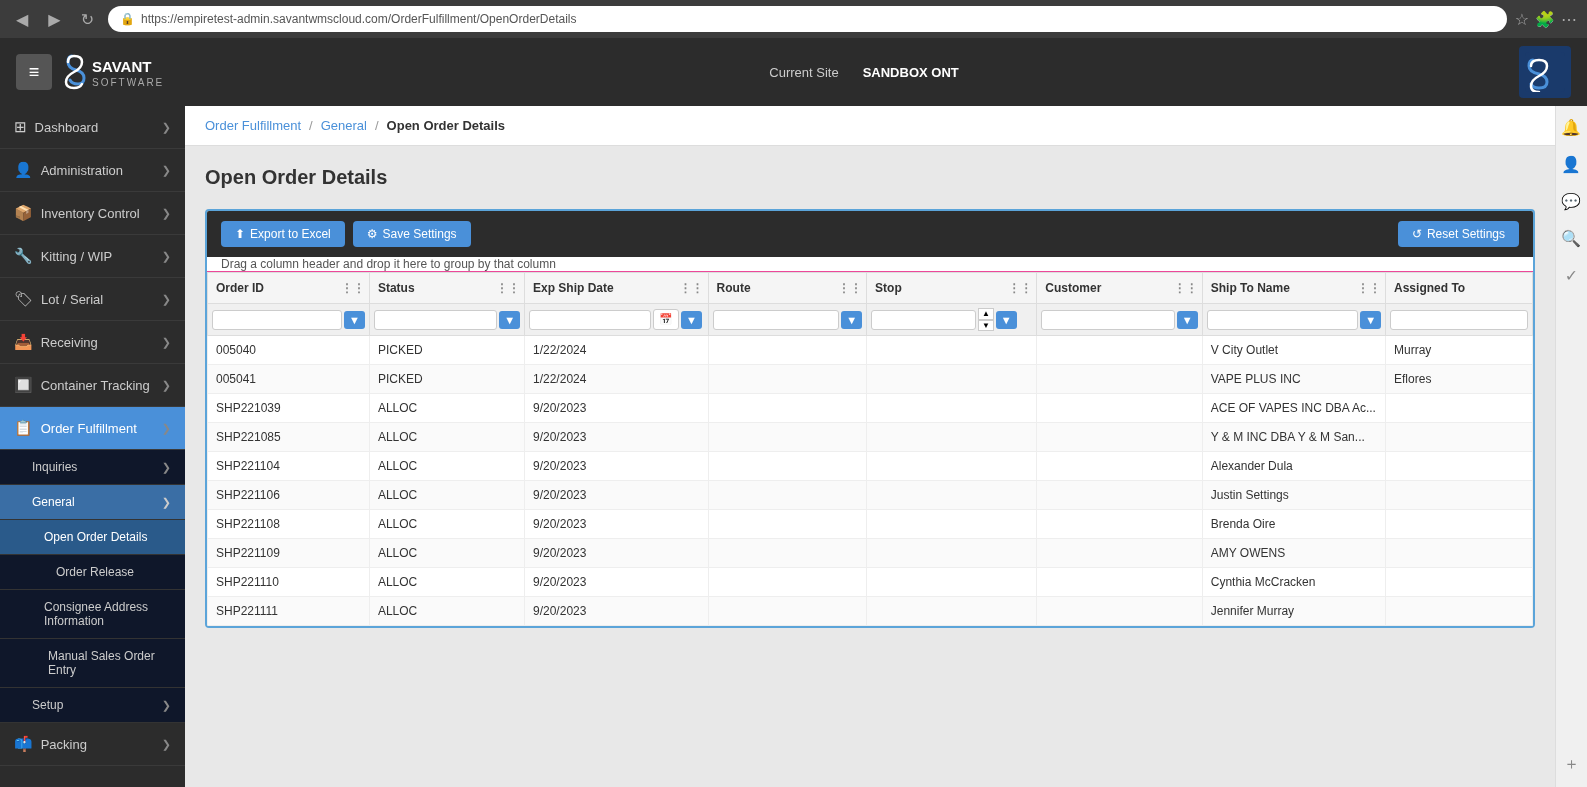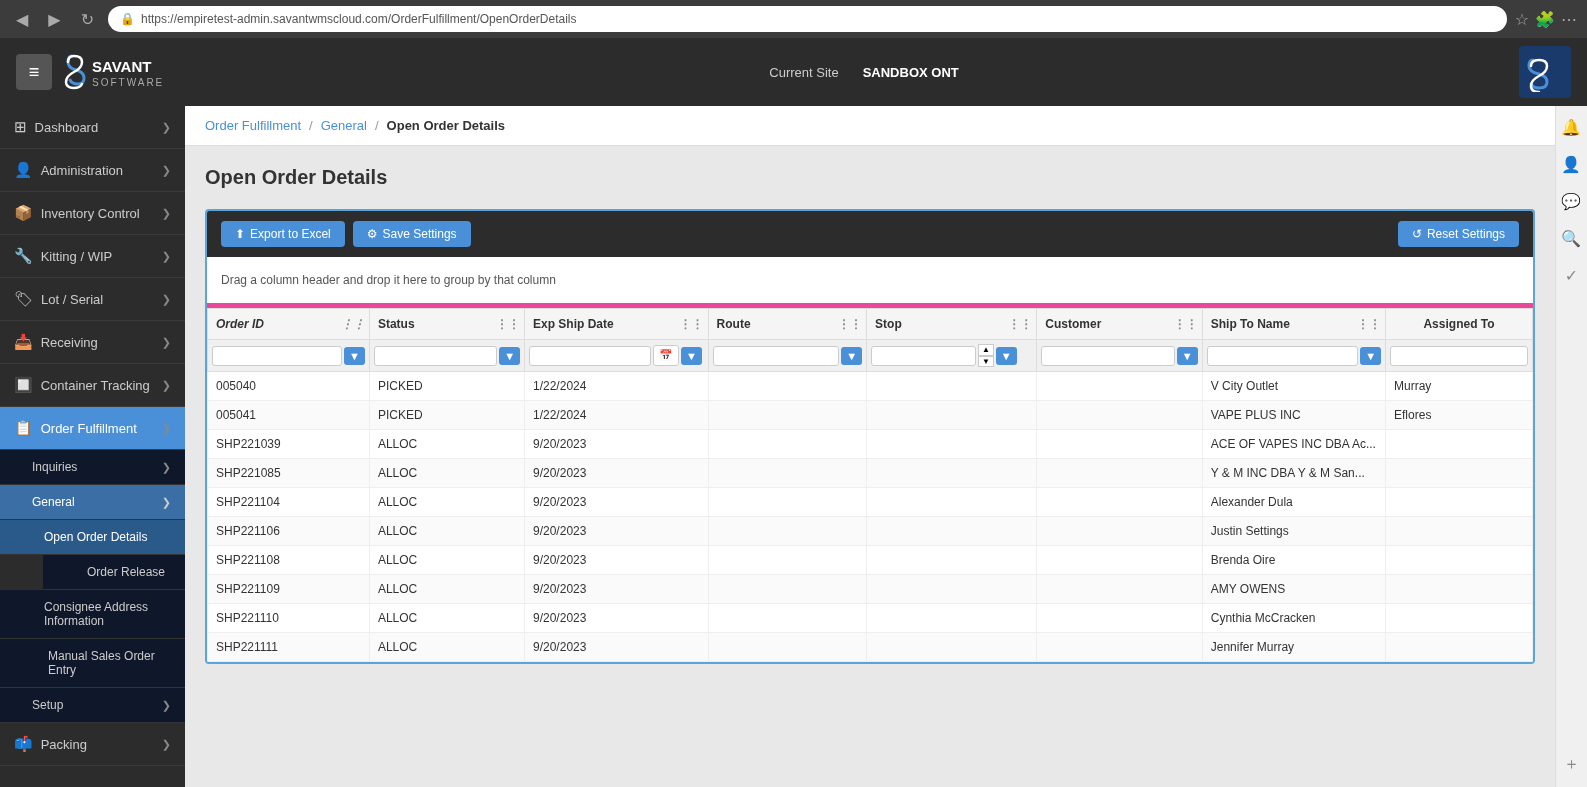--- a/index.html
+++ b/index.html
@@ -223,24 +223,24 @@
       cursor: pointer;
       font-size: 12px;
       display: flex;
       align-items: center;
       gap: 5px;
     }
 
     
     .drag-hint {
       background: #fff;
-      padding: 16px 14px;
+      padding: 0 14px;
       font-size: 12px;
       color: #555;
-      border-bottom: 5px solid #ec4899;
+      border-bottom: 1px solid #ec4899;
     }
 
     
     .data-table {
       width: 100%;
       border-collapse: collapse;
       font-size: 12px;
     }
     .data-table thead tr.header-row th {
       background: #f5f5f5;
@@ -461,21 +461,21 @@
       <span>Inquiries</span>
       <span style="margin-left:auto;font-size:11px;color:#888;">❯</span>
     </div>
     <div class="sidebar-sub-item active">
       <span>General</span>
       <span style="margin-left:auto;font-size:11px;color:#ccc;">❯</span>
     </div>
     <div class="sidebar-sub-item active" style="padding-left:44px;background:#2a5a8a;color:#fff;">
       <span>Open Order Details</span>
     </div>
-    <div class="sidebar-sub-item" style="padding-left:44px;margin-left:43px;">
+    <div class="sidebar-sub-item" style="padding-left:56px;">
       <span>Order Release</span>
     </div>
     <div class="sidebar-sub-item" style="padding-left:44px;">
       <span>Consignee Address Information</span>
     </div>
     <div class="sidebar-sub-item" style="padding-left:48px;">
       <span>Manual Sales Order Entry</span>
     </div>
     <div class="sidebar-sub-item">
       <span>Setup</span>
@@ -524,21 +524,21 @@
         </div>
 
         <div class="drag-hint">
           <span>Drag a column header and drop it here to group by that column</span>
         </div>
 
         <div class="table-scroll">
           <table class="data-table">
             <thead>
               <tr class="header-row">
-                <th style="min-width:120px;font-style:italic;">
+                <th style="min-width:120px;">
                   <span>Order ID</span>
                   <span class="col-menu-icon">⋮⋮</span>
                 </th>
                 <th style="min-width:100px;">
                   <span>Status</span>
                   <span class="col-menu-icon">⋮⋮</span>
                 </th>
                 <th style="min-width:130px;">
                   <span>Exp Ship Date</span>
                   <span class="col-menu-icon">⋮⋮</span>
@@ -552,21 +552,21 @@
                   <span class="col-menu-icon">⋮⋮</span>
                 </th>
                 <th style="min-width:130px;">
                   <span>Customer</span>
                   <span class="col-menu-icon">⋮⋮</span>
                 </th>
                 <th style="min-width:180px;">
                   <span>Ship To Name</span>
                   <span class="col-menu-icon">⋮⋮</span>
                 </th>
-                <th style="min-width:120px;text-align:center;">
+                <th style="min-width:120px;">
                   <span>Assigned To</span>
                 </th>
               </tr>
               <tr class="filter-row">
                 <th>
                   <div class="filter-input-wrap">
                     <input class="filter-input" type="text" style="">
                     <button class="filter-btn">▼</button>
                   </div>
                 </th>

